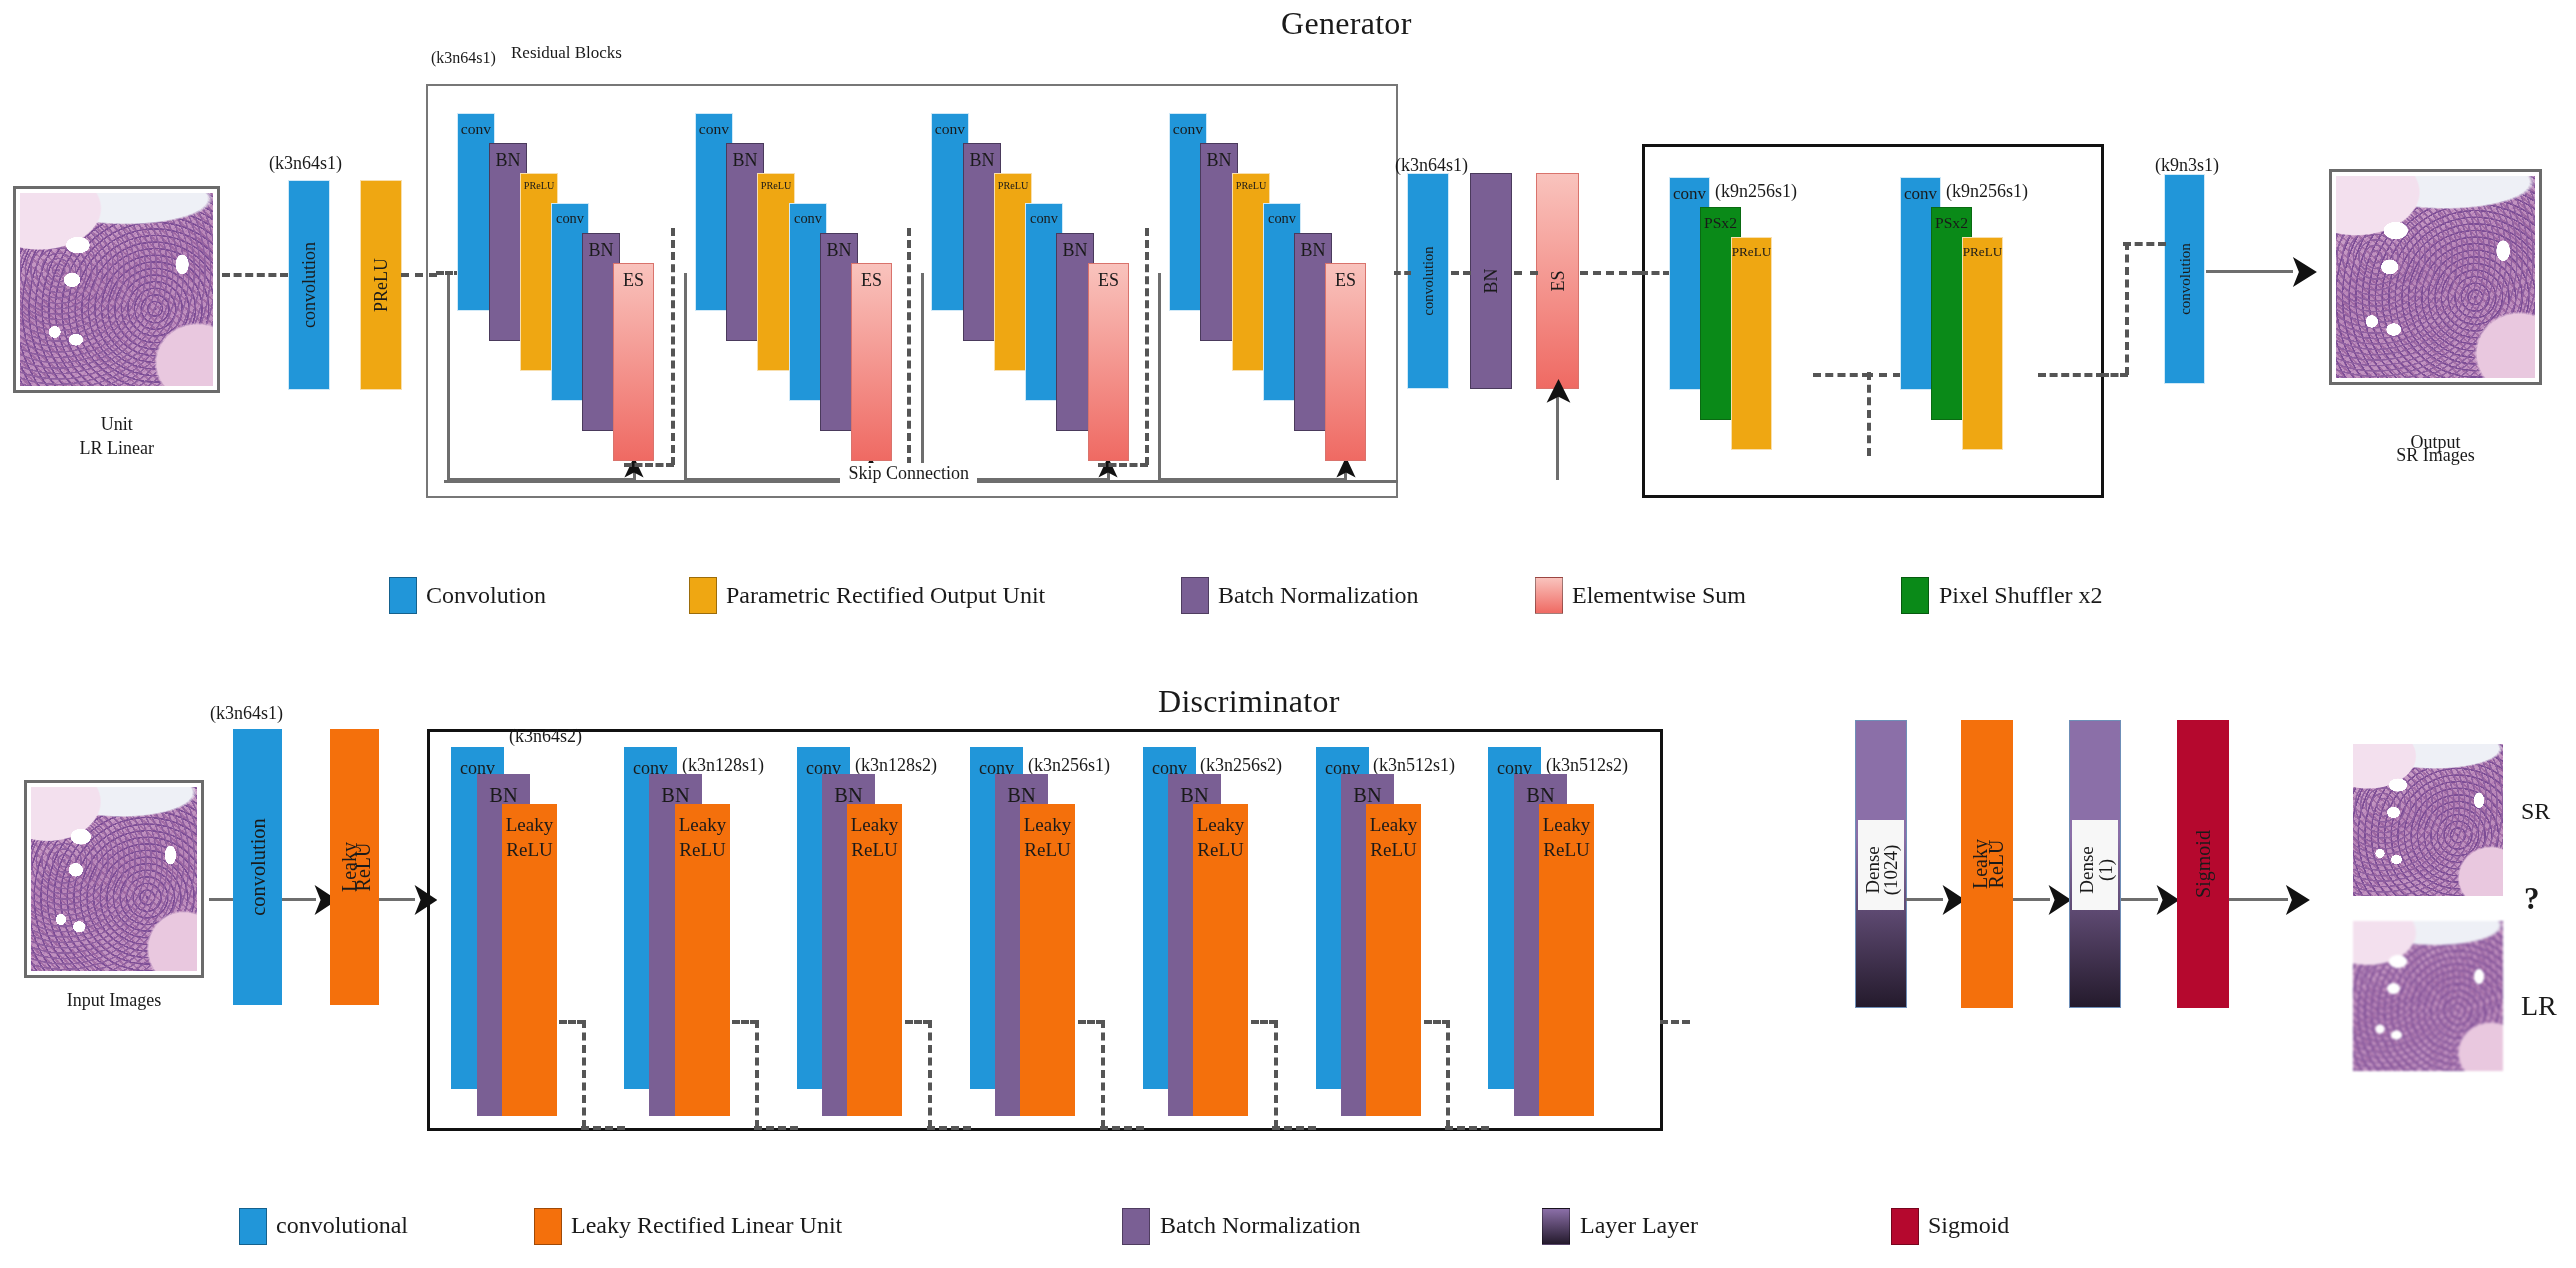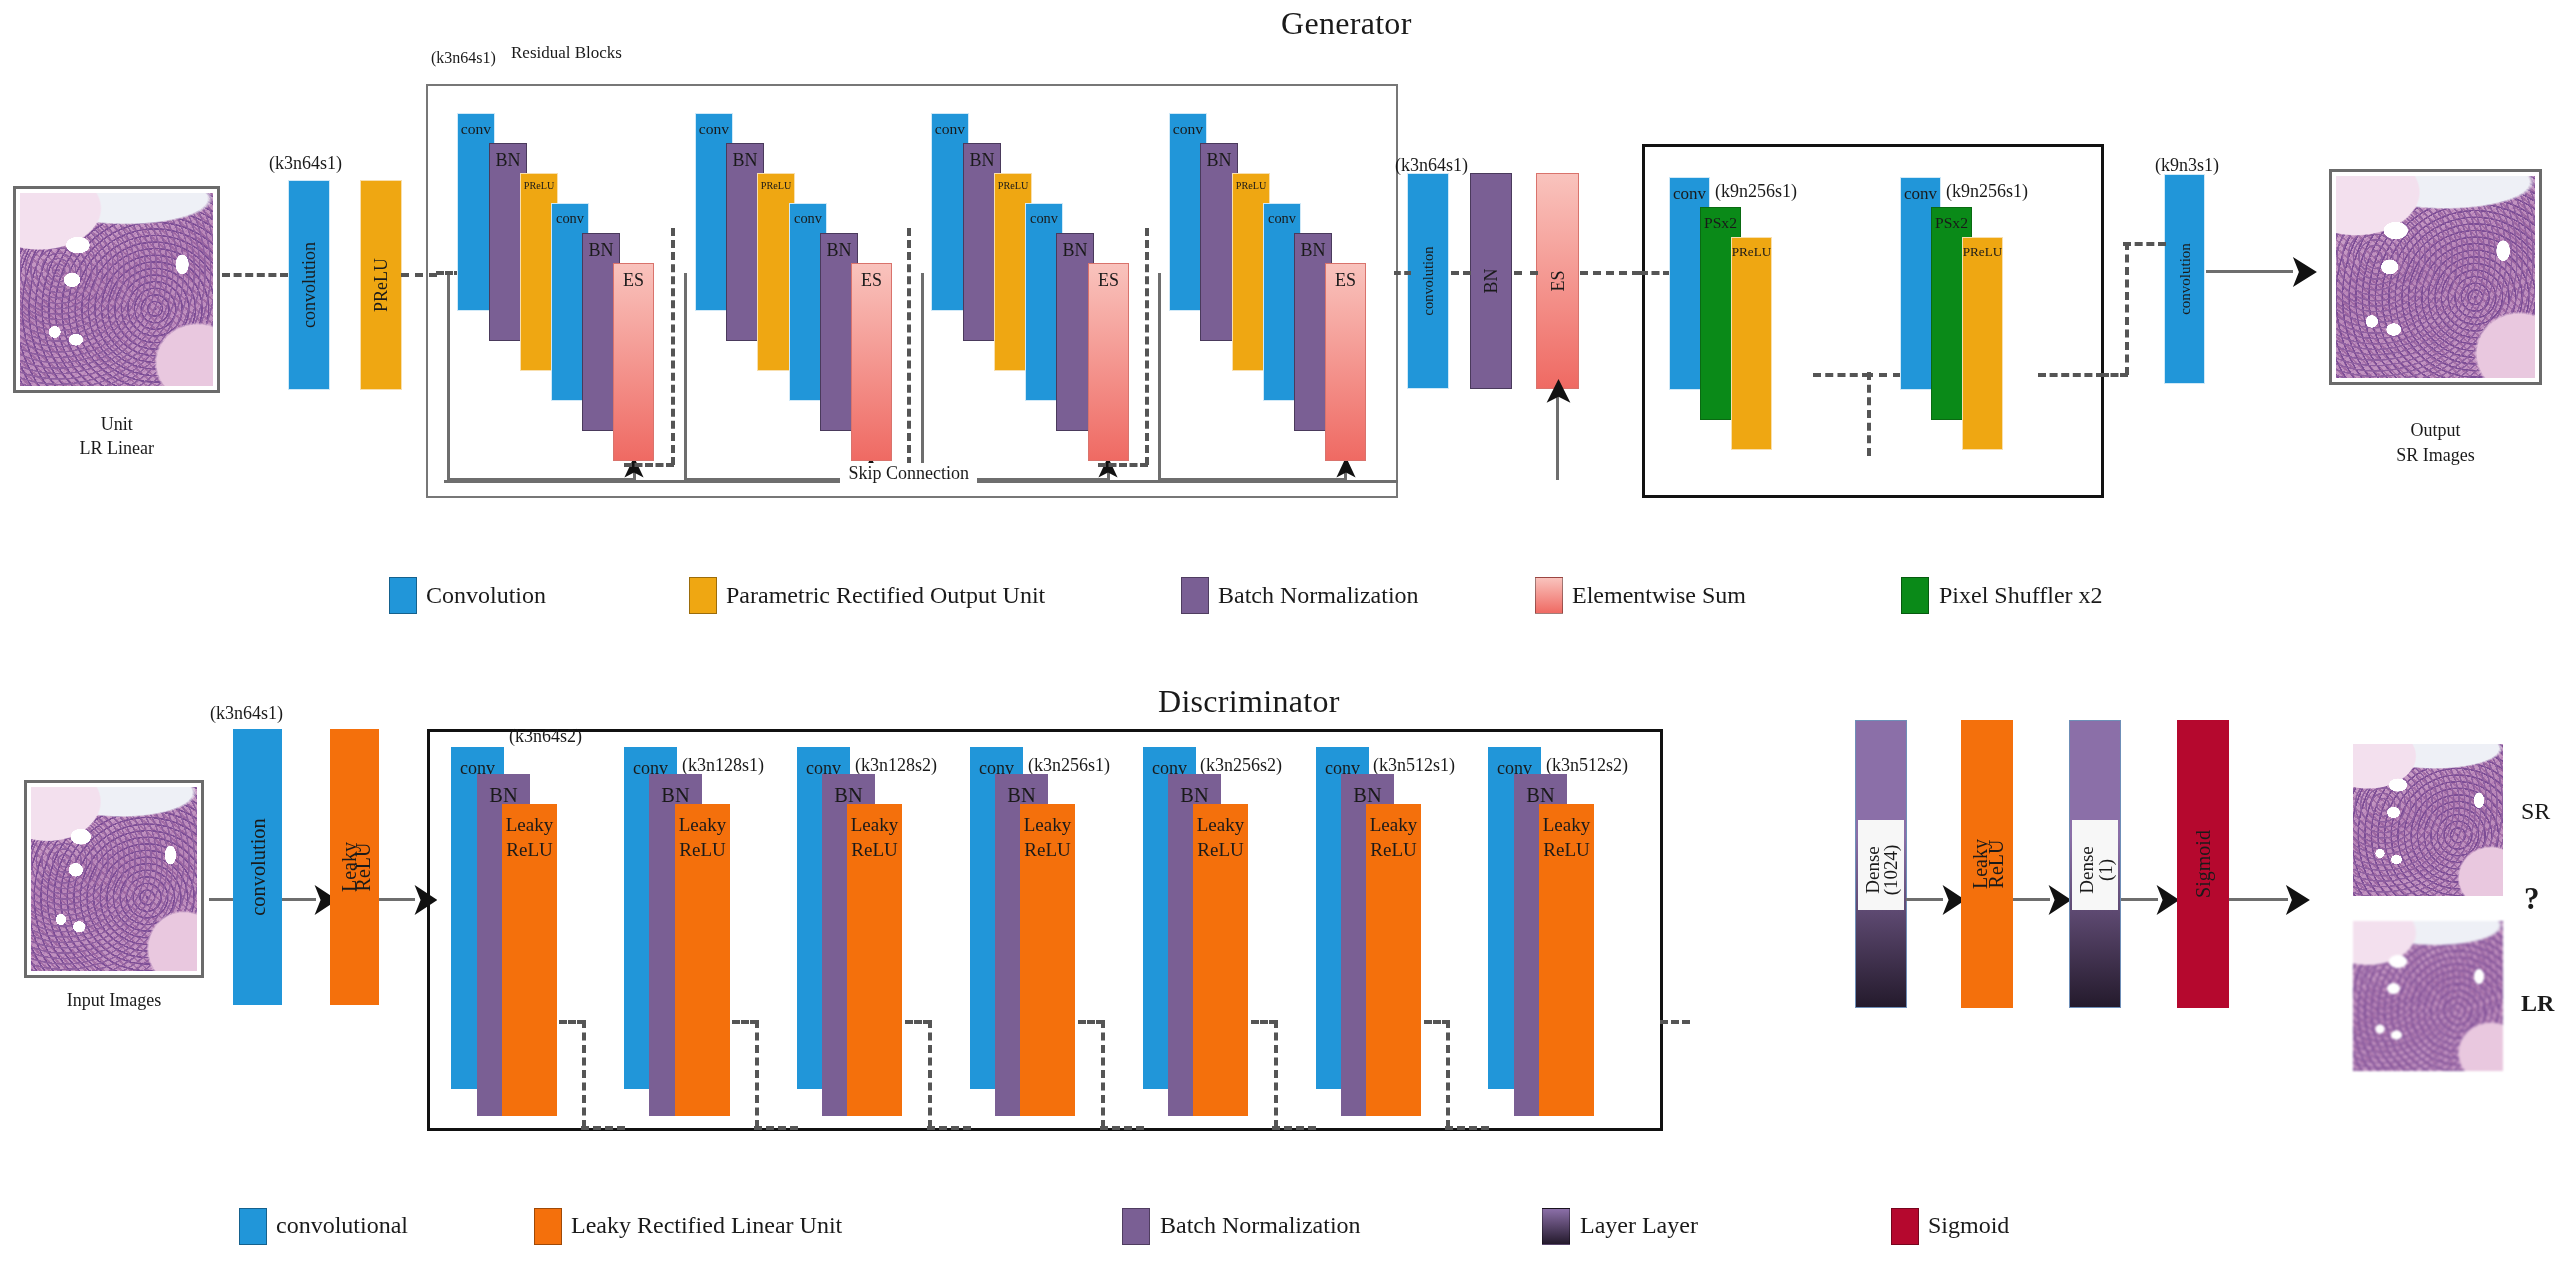--- a/index.html
+++ b/index.html
@@ -238,21 +238,21 @@
 <div class="dashed-h" style="left:2123px;top:242px;width:43px;"></div>
 
 <div class="ln" style="left:2206px;top:270px;width:87px;height:3px;"></div>
 <svg class="arrow" style="left:2288px;top:257px;" width="29" height="30" viewBox="0 0 48 50">
   <polygon points="48,25 8,50 18,25 8,0" fill="#111"></polygon>
 </svg>
 
 <div class="imgbox" style="left:2329px;top:169px;width:213px;height:216px;">
   <div class="tissue"></div>
 </div>
-<div class="abs cap" style="left:2329px;top:420px;width:213px;">Output</div>
+<div class="abs cap" style="left:2329px;top:432px;width:213px;">Output</div>
 <div class="abs cap" style="left:2329px;top:445px;width:213px;">SR Images</div>
 
 <div id="gen-legend">
     <div class="lgd-sw" style="left: 389px; top: 577px; background: rgb(33, 150, 217); border: 1.2px solid rgba(0, 0, 0, 0.35);"></div>
     <div class="lgd-tx" style="left: 426px; top: 582px;">Convolution</div>
     <div class="lgd-sw" style="left: 689px; top: 577px; background: rgb(239, 167, 18); border: 1.2px solid rgba(0, 0, 0, 0.35);"></div>
     <div class="lgd-tx" style="left: 726px; top: 582px;">Parametric Rectified Output Unit</div>
     <div class="lgd-sw" style="left: 1181px; top: 577px; background: rgb(122, 95, 148); border: 1.2px solid rgba(0, 0, 0, 0.35);"></div>
     <div class="lgd-tx" style="left: 1218px; top: 582px;">Batch Normalization</div>
     <div class="lgd-sw" style="left: 1535px; top: 577px; background: linear-gradient(rgb(249, 195, 189), rgb(239, 106, 99)); border: 1.2px solid rgba(0, 0, 0, 0.35);"></div>
@@ -427,21 +427,21 @@
 </svg>
 
 <div class="abs" style="left:2353px;top:744px;width:150px;height:152px;">
   <div class="tissue" style="width:100%;height:100%;"></div>
 </div>
 <div class="abs" style="left:2521px;top:798px;font-size:24px;">SR</div>
 <div class="abs" style="left:2524px;top:881px;font-size:31px;font-weight:bold;">?</div>
 <div class="abs" style="left:2353px;top:921px;width:150px;height:150px;">
   <div class="tissue" style="width:100%;height:100%;filter:blur(1.2px);"></div>
 </div>
-<div class="abs" style="left:2521px;top:990px;font-size:24px;font-weight:bold;">LR</div>
+<div class="abs" style="left:2521px;top:990px;font-size:28px;">LR</div>
 
 <div id="disc-legend">
     <div class="lgd-sw" style="left: 239px; top: 1208px; background: rgb(33, 150, 217); border: 1.2px solid rgba(0, 0, 0, 0.35);"></div>
     <div class="lgd-tx" style="left: 276px; top: 1212px;">convolutional</div>
     <div class="lgd-sw" style="left: 534px; top: 1208px; background: rgb(244, 112, 12); border: 1.2px solid rgba(0, 0, 0, 0.35);"></div>
     <div class="lgd-tx" style="left: 571px; top: 1212px;">Leaky Rectified Linear Unit</div>
     <div class="lgd-sw" style="left: 1122px; top: 1208px; background: rgb(122, 95, 148); border: 1.2px solid rgba(0, 0, 0, 0.35);"></div>
     <div class="lgd-tx" style="left: 1160px; top: 1212px;">Batch Normalization</div>
     <div class="lgd-sw" style="left: 1542px; top: 1208px; background: linear-gradient(rgb(139, 111, 168), rgb(36, 26, 44)); border: 1.2px solid rgba(0, 0, 0, 0.35);"></div>
     <div class="lgd-tx" style="left: 1580px; top: 1212px;">Layer Layer</div>

